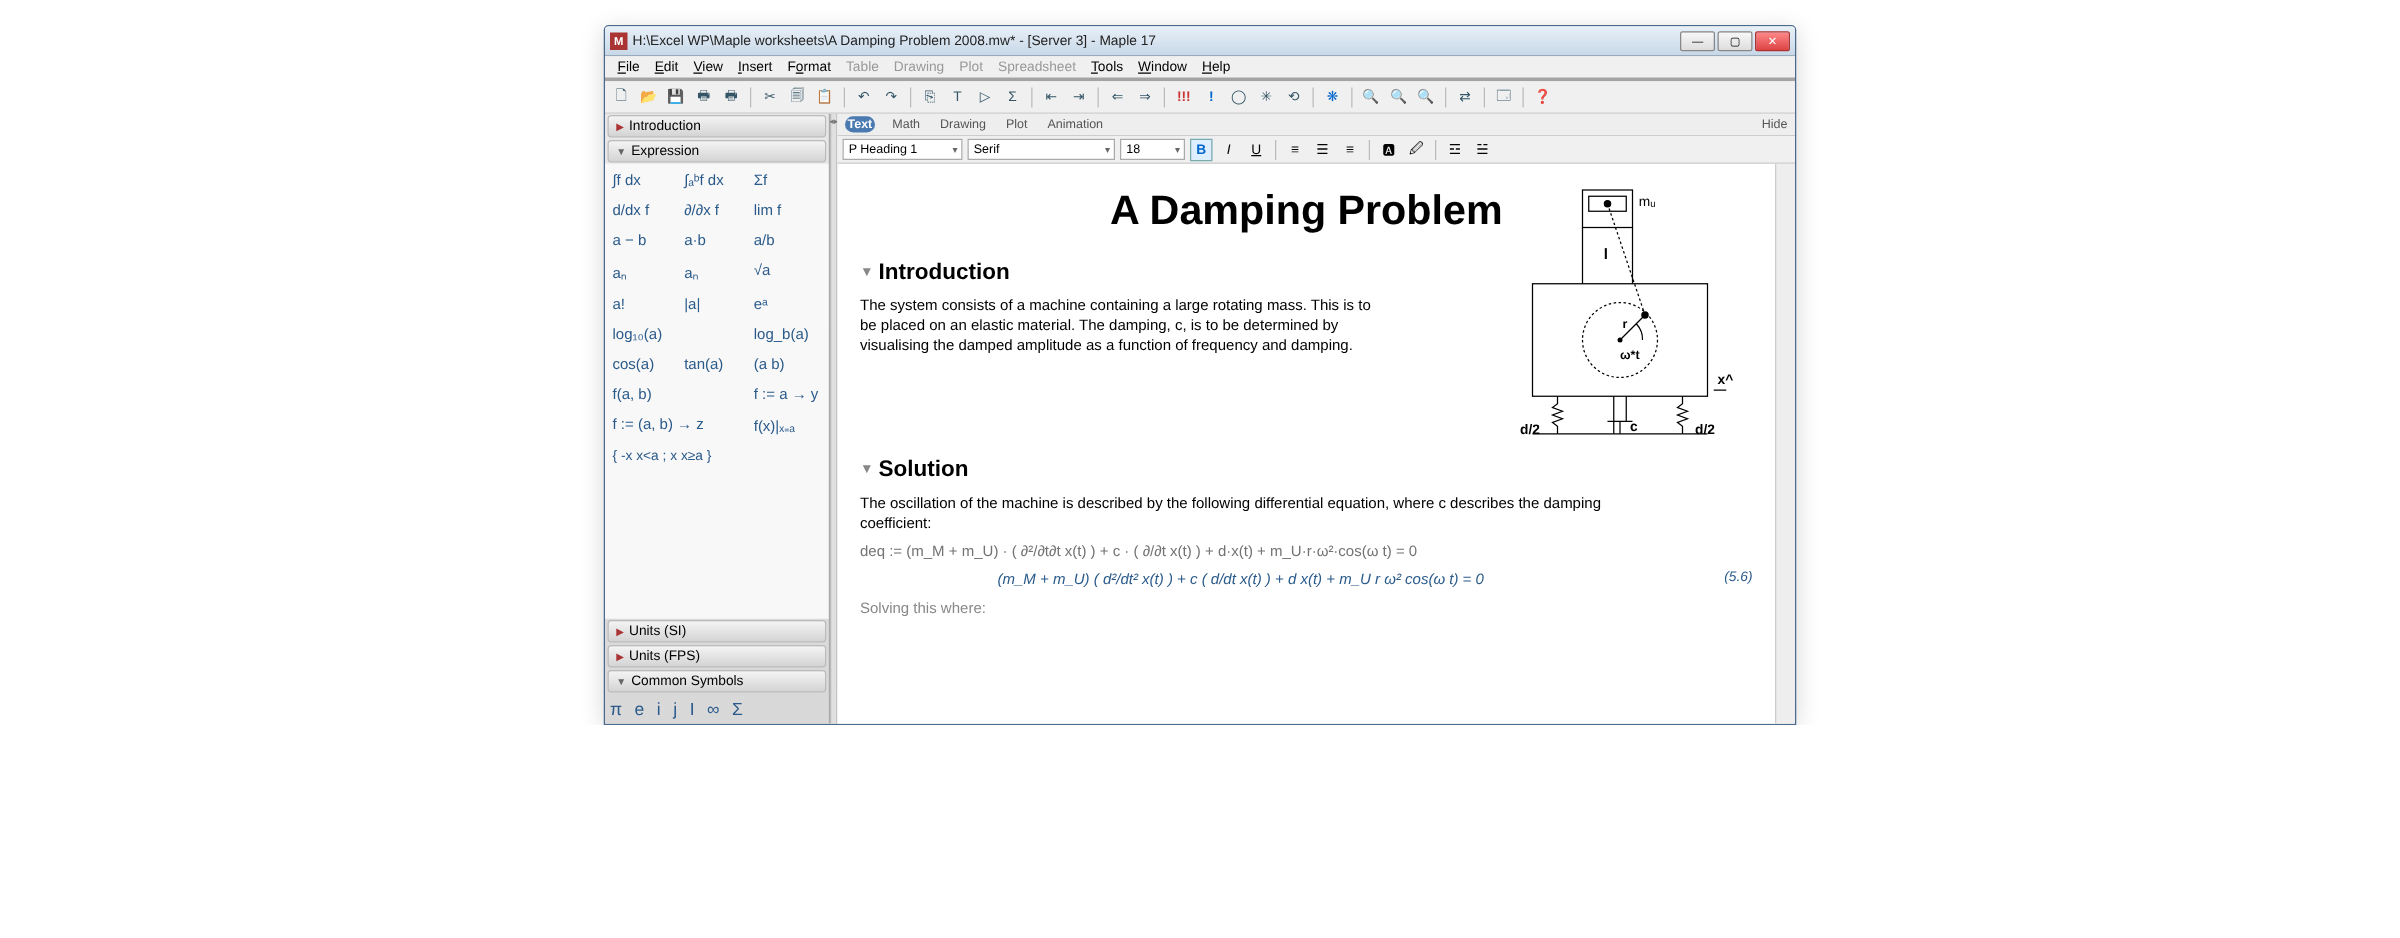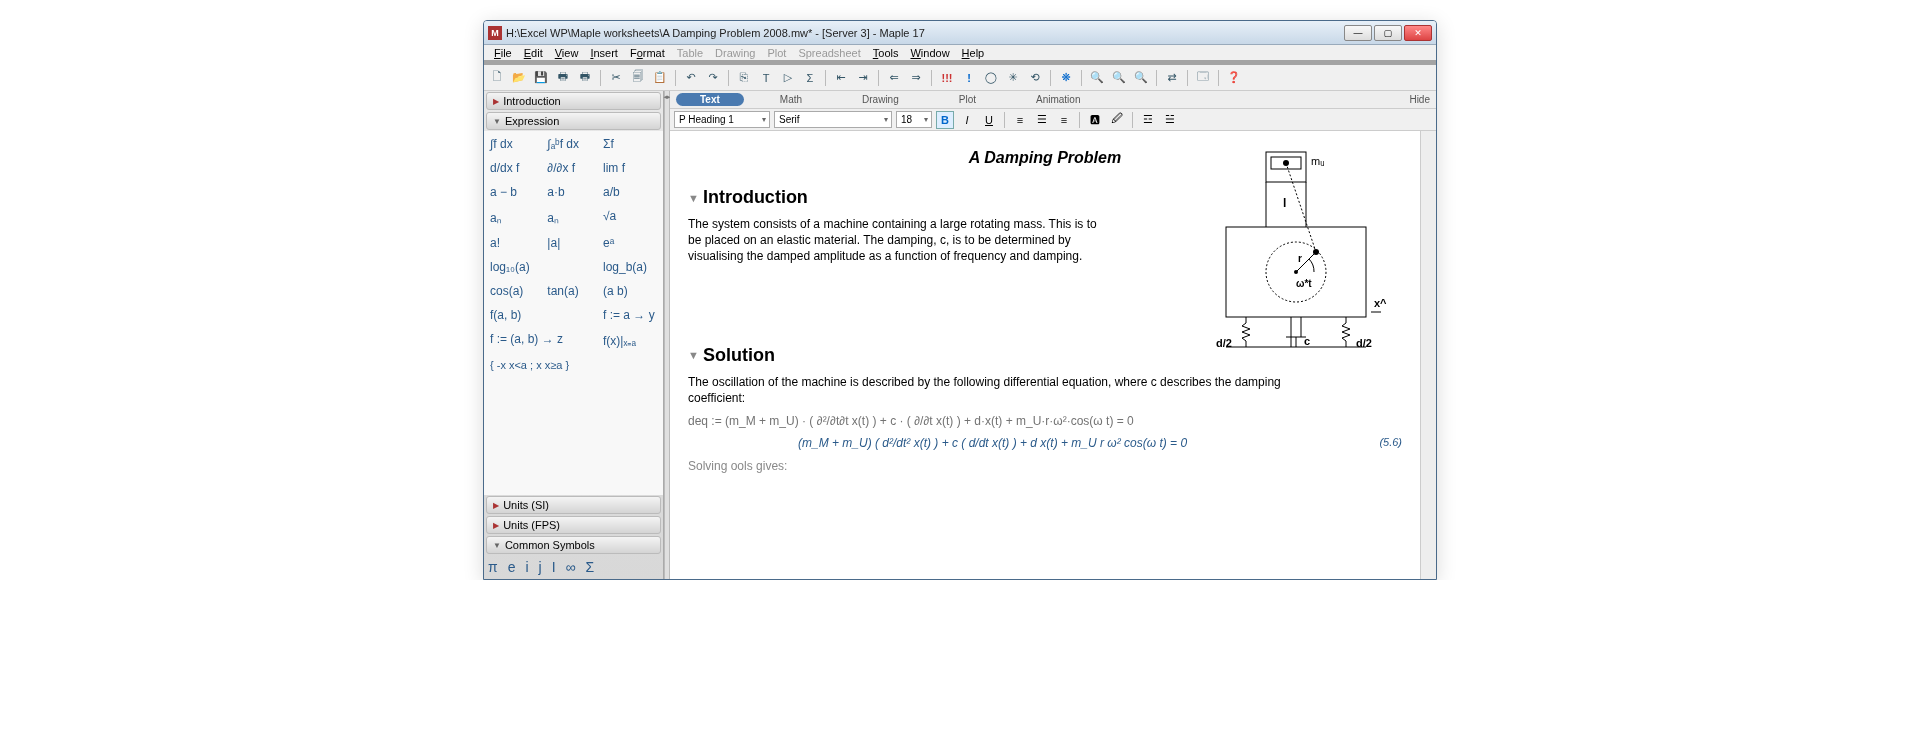--- a/index.html
+++ b/index.html
@@ -4,48 +4,48 @@
 <style>
 * { margin: 0; padding: 0; box-sizing: border-box; font-family: "Segoe UI", Tahoma, sans-serif; }
 body { background: #fff; display: flex; justify-content: center; align-items: flex-start; padding-top: 20px; }
 .window { width: 954px; height: 560px; border: 1px solid #4a6a8a; background: #f0f0f0; box-shadow: 0 4px 20px rgba(0,0,0,0.15); display: flex; flex-direction: column; overflow: hidden; border-radius: 4px 4px 0 0; }
 .titlebar { height: 24px; background: linear-gradient(#e8f0f8, #c8d8e8); display: flex; align-items: center; padding: 0 4px; border-bottom: 1px solid #9ab; font-size: 11px; }
 .titlebar-icon { width: 14px; height: 14px; background: #a33; margin-right: 4px; display:inline-flex; align-items:center; justify-content:center; color:#fff; font-size:9px; font-weight:bold; }
 .titlebar-title { flex: 1; color: #222; font-size: 11px; }
 .window-controls { display: flex; gap: 2px; }
 .win-btn { width: 28px; height: 16px; border: 1px solid #888; background: linear-gradient(#f8f8f8,#ddd); border-radius: 2px; display:flex; align-items:center; justify-content:center; font-size:9px; cursor:pointer; }
 .win-btn.close { background: linear-gradient(#f88,#d44); color:#fff; border-color:#a33; }
-.menubar { height: 20px; background: #f0f0f0; display: flex; align-items: center; padding: 0 4px; font-size: 11px; border-bottom: 5px solid #a3a3a3; }
+.menubar { height: 20px; background: #f0f0f0; display: flex; align-items: center; padding: 0 4px; font-size: 11px; border-bottom: 3px solid #a3a3a3; }
 .menubar span { padding: 2px 6px; cursor: pointer; }
 .menubar span u { text-decoration: underline; }
 .menubar .disabled { color: #999; }
 .toolbar { height: 26px; background: #f0f0f0; border-bottom: 1px solid #ccc; display: flex; align-items: center; padding: 0 4px; gap: 4px; }
 .tb-btn { width: 18px; height: 18px; display:inline-flex; align-items:center; justify-content:center; cursor:pointer; font-size:11px; color:#356; }
 .tb-sep { width: 1px; height: 16px; background: #bbb; margin: 0 2px; }
 .main-area { flex: 1; display: flex; overflow: hidden; }
 .sidebar { width: 180px; background: linear-gradient(#e8e8e8,#d8d8d8); border-right: 1px solid #aaa; display: flex; flex-direction: column; font-size: 11px; overflow:hidden; }
 .palette-header { height: 18px; background: linear-gradient(#f4f4f4,#d4d4d4); border: 1px solid #bbb; border-radius: 3px; margin: 1px 2px; padding: 2px 6px; display:flex; align-items:center; cursor:pointer; font-size:11px; }
 .palette-header .tri { margin-right: 4px; font-size:8px; }
 .palette-header .tri.closed { color:#a33; }
 .palette-header .tri.open { color:#666; }
 .palette-body { background: #f8f8f8; padding: 4px; font-family: "Times New Roman", serif; font-size: 13px; color: #2a5a8a; flex:1; overflow:hidden; position:relative; }
 .expr-grid { display: grid; grid-template-columns: repeat(4, 1fr); gap: 6px 20px; }
 .expr-item { cursor:pointer; padding:2px; white-space:nowrap; font-size:12px; }
 .doc-area { flex: 1; display: flex; flex-direction: column; background: #fff; }
 .context-bar { height: 18px; background: #eee; border-bottom: 1px solid #ccc; display:flex; align-items:center; padding: 0 6px; font-size:10px; gap:12px; }
-.context-tab { padding: 1px 24px; border-radius: 8px; cursor:pointer; color:#555; }
+.context-tab { padding: 1px 2px; border-radius: 8px; cursor:pointer; color:#555; }
 .context-tab.active { background: #4a7ab0; color:#fff; font-weight:bold; }
 .hide-btn { margin-left:auto; color:#555; cursor:pointer; font-size:10px; }
 .format-bar { height: 22px; background: #f0f0f0; border-bottom: 1px solid #ccc; display:flex; align-items:center; padding: 0 4px; gap:4px; }
 .combo { height: 17px; border: 1px solid #aaa; background:#fff; font-size:10px; padding: 0 14px 0 4px; display:flex; align-items:center; position:relative; cursor:pointer; }
 .combo::after { content:"▾"; position:absolute; right:3px; font-size:8px; color:#666; }
 .fmt-btn { width:18px; height:18px; display:inline-flex; align-items:center; justify-content:center; cursor:pointer; font-size:11px; border:1px solid transparent; }
 .fmt-btn.active { border:1px solid #7aa; background:#def; }
 .document { flex:1; background:#fff; padding: 10px 18px; overflow:hidden; position:relative; font-family:"Times New Roman", serif; color:#000; }
-.doc-title { font-size: 16px; font-weight: bold; text-align:center; margin: 8px 0 16px; font-style: italic; }
+.doc-title { font-size: 33px; font-weight: bold; text-align:center; margin: 8px 0 16px; }
 .section-heading { font-size: 18px; font-weight:bold; margin: 20px 0 8px; display:flex; align-items:center; }
 .section-heading::before { content:"▼"; color:#888; font-size:11px; margin-right:4px; }
 .doc-text { font-size: 12px; line-height: 1.35; max-width: 420px; }
 .diagram { position:absolute; right: 24px; top: 16px; width: 200px; height: 220px; }
 .eqn { font-size: 12px; font-style: italic; margin: 8px 0; color:#2a5a8a; }
 .eqn.black { color:#737373; font-style:normal; }
 .eqn-label { float:right; font-size:11px; }
 .scrollbar-v { width: 16px; background:#eee; border-left:1px solid #ccc; }
 .bottom-fade { position:absolute; bottom:0; left:0; right:0; height:40px; background:linear-gradient(transparent, #fff); pointer-events:none; }
 .splitter { width:6px; background:#e0e0e0; border-left:1px solid #bbb; border-right:1px solid #bbb; cursor:col-resize; display:flex; align-items:flex-start; justify-content:center; padding-top:2px; font-size:7px; color:#777; }
@@ -202,21 +202,21 @@
         <span class="context-tab active">Text</span>
         <span class="context-tab">Math</span>
         <span class="context-tab">Drawing</span>
         <span class="context-tab">Plot</span>
         <span class="context-tab">Animation</span>
         <span class="hide-btn">Hide</span>
       </div>
       <div class="format-bar">
         <div class="combo" style="width:96px">P Heading 1</div>
         <div class="combo" style="width:118px">Serif</div>
-        <div class="combo" style="width:36px">18</div>
+        <div class="combo" style="width:52px">18</div>
         <span class="fmt-btn active" style="font-weight:bold;color:#06c">B</span>
         <span class="fmt-btn" style="font-style:italic">I</span>
         <span class="fmt-btn" style="text-decoration:underline">U</span>
         <span class="tb-sep"></span>
         <span class="fmt-btn">≡</span>
         <span class="fmt-btn">☰</span>
         <span class="fmt-btn">≡</span>
         <span class="tb-sep"></span>
         <span class="fmt-btn">🅰</span>
         <span class="fmt-btn">🖉</span>
@@ -266,21 +266,21 @@
           <div style="height:60px"></div>
 
           <div class="section-heading">Solution</div>
           <p class="doc-text" style="max-width:640px">The oscillation of the machine is described by the following differential equation, where c describes the damping coefficient:</p>
 
           <div class="eqn black">deq := (m_M + m_U) · ( ∂²/∂t∂t x(t) ) + c · ( ∂/∂t x(t) ) + d·x(t) + m_U·r·ω²·cos(ω t) = 0</div>
           <div class="eqn" style="padding-left:110px">
             <span>(m_M + m_U) ( d²/dt² x(t) ) + c ( d/dt x(t) ) + d x(t) + m_U r ω² cos(ω t) = 0</span>
             <span class="eqn-label">(5.6)</span>
           </div>
-          <p class="doc-text" style="color:#888">Solving ools gives:</p>
+          <p class="doc-text" style="color:#888">Solving this where:</p>
 
           <div class="bottom-fade"></div>
         </div>
         <div class="scrollbar-v"></div>
       </div>
     </div>
   </div>
 </div>
 
 </body></html>

